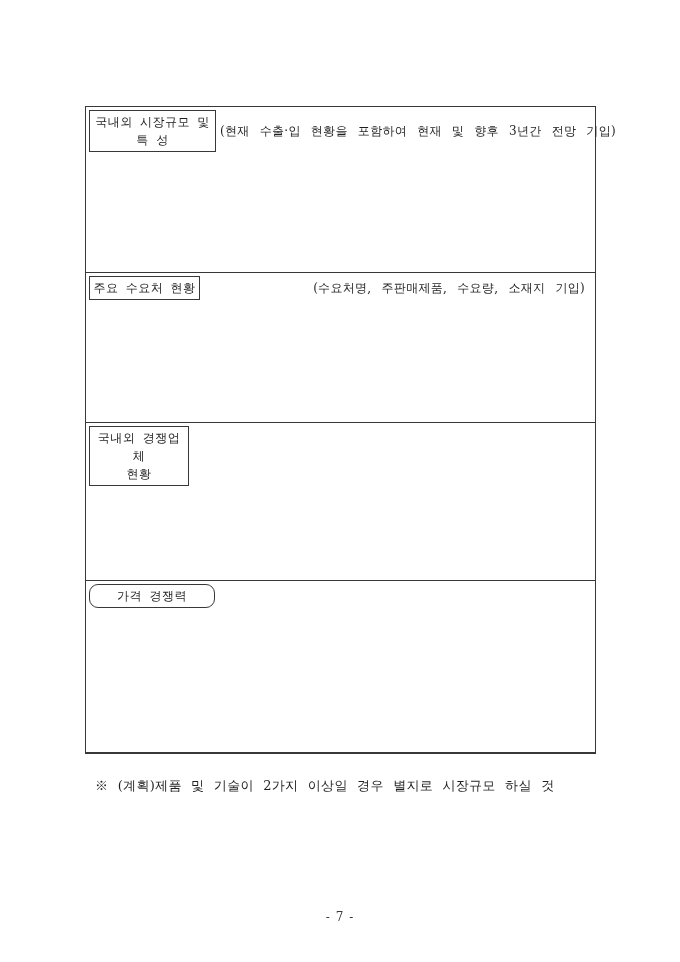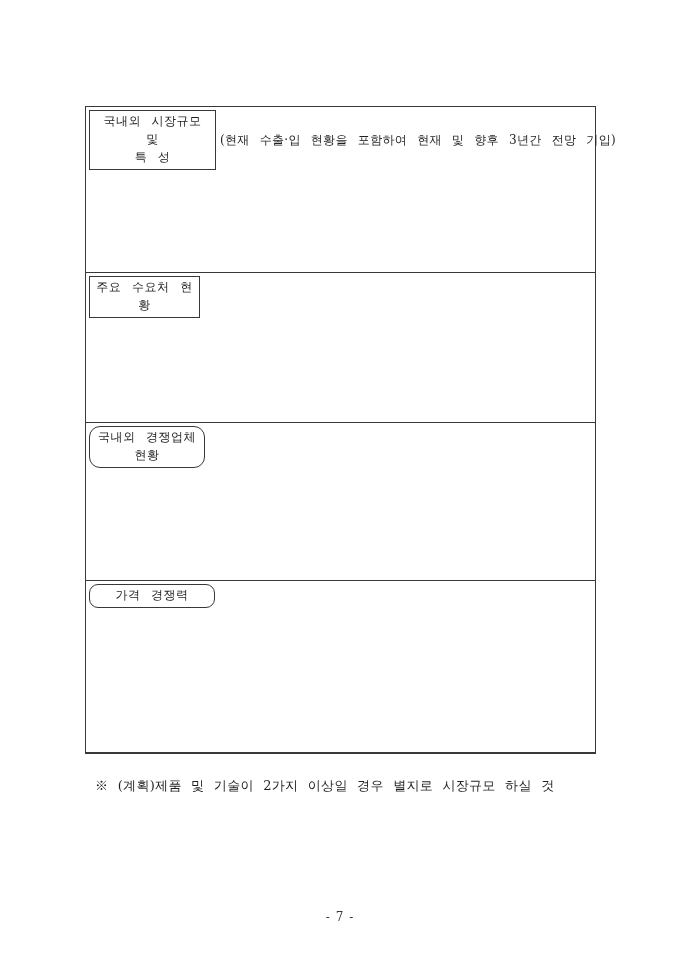--- a/index.html
+++ b/index.html
@@ -44,25 +44,24 @@
   .label-box {
     border: 1.4px solid #383838;
     background: #ffffff;
     text-align: center;
     font-size: 12px;
     line-height: 18px;
     letter-spacing: 0.5px;
     word-spacing: 3px;
     padding: 2px 2px;
     flex-shrink: 0;
-    font-family: Liberation Mono, monospace;
   }
   .lb-1 { width: 127px; }
   .lb-2 { width: 111px; }
-  .lb-3 { width: 116px; border-radius: 11px; }
+  .lb-3 { width: 100px; }
   .lb-4 { width: 126px; border-radius: 9px; }
   .label-line:empty { display: none; }
   .hint {
     flex: 1;
     text-align: right;
     font-size: 12px;
     letter-spacing: 0.3px;
     word-spacing: 6px;
     padding: 0 4px;
     white-space: nowrap;
@@ -110,20 +109,21 @@
       </div>
       <div class="entry-area"></div>
     </div>
 
     <div class="section sec-2">
       <div class="section-header">
         <div class="label-box lb-2">
           <div class="label-line">주요 수요처 현황</div>
 
         </div>
+        <div class="hint">(수요처명, 주판매제품, 수요량, 소재지 기입)</div>
       </div>
       <div class="entry-area"></div>
     </div>
 
     <div class="section sec-3">
       <div class="section-header">
         <div class="label-box lb-3">
           <div class="label-line">국내외 경쟁업체</div>
           <div class="label-line">현황</div>
         </div>

